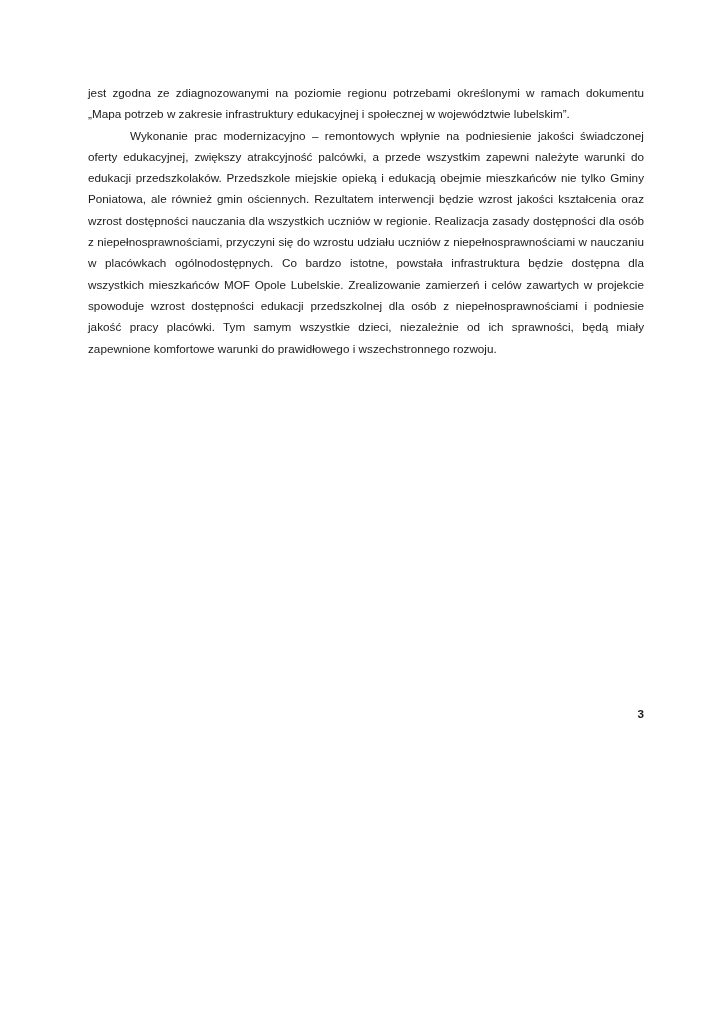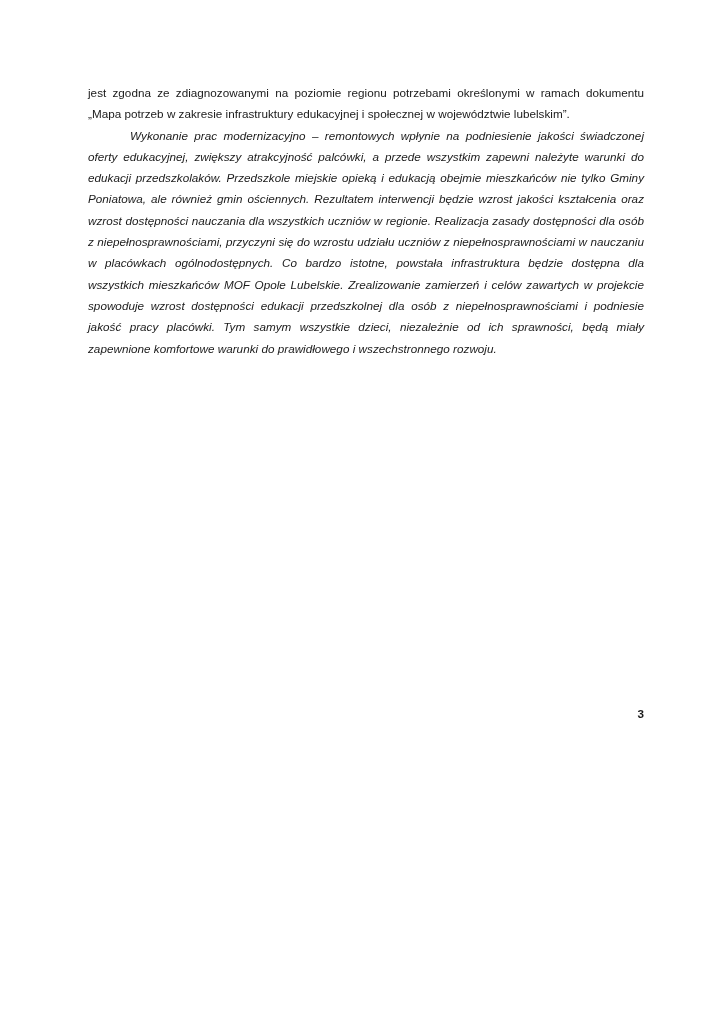--- a/index.html
+++ b/index.html
@@ -36,21 +36,20 @@
     text-align: justify;
     text-justify: inter-word;
     color: #1a1a1a;
     letter-spacing: 0.02px;
   }
   p.para.indent {
     text-indent: 42px;
   }
   p.para + p.para {
     margin-top: 0;
-    font-style: italic;
   }
   .page-number {
     position: absolute;
     right: 84px;
     bottom: 52px;
     font-size: 11.7px;
     font-weight: bold;
     color: #1a1a1a;
     line-height: 1;
   }

